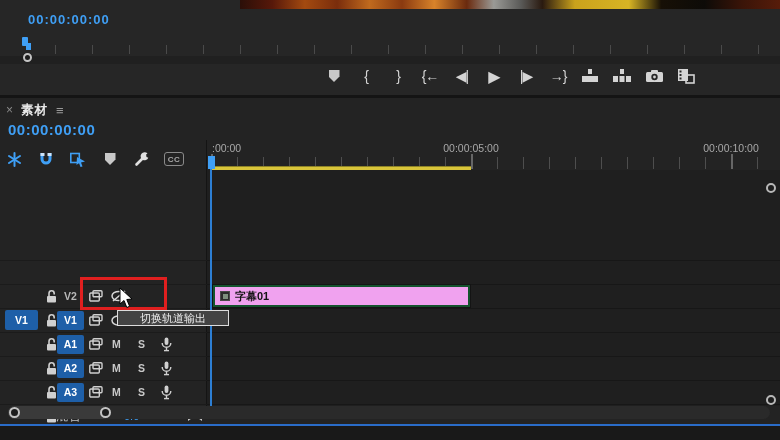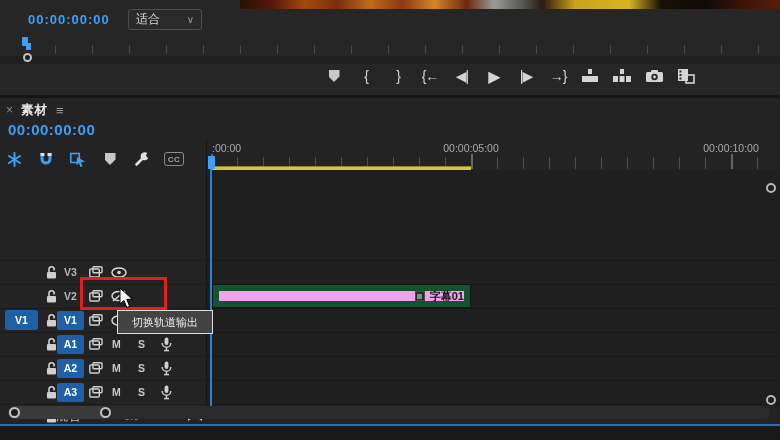--- a/index.html
+++ b/index.html
@@ -58,21 +58,21 @@
   .major-tick { position:absolute; top:14px; width:2px; height:15px; background:#666; }
   .work-area-bar { position:absolute; left:4px; top:26px; width:260px; height:4px; background:#d9c53a; border-top:1px solid #8f8427; }
   .playhead-head { position:absolute; left:1px; top:16px; width:7px; height:13px; background:#3f9ff5; }
   .playhead-line { position:absolute; left:3px; top:29px; width:2px; height:237px; background:#2d7fd4; }
   .row-line { position:absolute; left:0; width:573px; height:1px; background:#171717; }
 
   .clip { position:absolute; left:6px; width:257px; height:22px; background:#f0a2ef; display:flex; align-items:center; gap:5px; padding-left:5px; }
   .clip .fxbadge { width:10px; height:10px; background:#2b2b2b; border:1px solid #4a4a4a; display:flex; align-items:center; justify-content:center; }
   .clip .fxbadge i { display:block; width:5px; height:5px; background:#7d8f7d; }
   .clip .clip-name { color:#141414; font-size:11px; font-weight:bold; }
-  .clip.selected { border:6px solid #14532d; box-shadow:0 0 0 1px #141414;justify-content:flex-end; }
+  .clip.selected { border:2px solid #14532d; box-shadow:0 0 0 1px #141414; }
   .clip.plain { border-top:1px solid #b77cb6; }
 
   
   .hdr-col { position:absolute; left:0; top:42px; width:207px; height:266px; }
   .col-divider { position:absolute; left:206px; top:0; width:1px; height:266px; background:#141414; }
   .trow { position:absolute; left:0; width:207px; height:24px; display:flex; align-items:center; }
   .hdr-line { position:absolute; left:0; width:207px; height:1px; background:#1b1b1b; }
   .src-patch { position:absolute; left:5px; width:33px; height:20px; background:#1e5fa8; color:#fff; font-size:10.5px; font-weight:bold;
     display:flex; align-items:center; justify-content:center; border-radius:2px; }
   .lockbox { position:absolute; left:44px; width:14px; height:16px; display:flex; align-items:center; justify-content:center; }
@@ -86,22 +86,22 @@
   .micbox { position:absolute; left:158px; width:16px; height:16px; display:flex; align-items:center; justify-content:center; }
   .mix-label { position:absolute; left:56px; color:#c4c4c4; font-size:12px; letter-spacing:1px; }
   .mix-value { position:absolute; left:124px; color:#3f9ff5; font-size:11px; }
   .bowtie { position:absolute; left:188px; width:14px; height:10px; display:flex; align-items:center; }
   .bowtie .tr { width:0; height:0; border-top:5px solid transparent; border-bottom:5px solid transparent; }
   .bowtie .tr.r { border-left:7px solid #c8c8c8; }
   .bowtie .tr.l { border-right:7px solid #c8c8c8; }
 
   
   .red-box { position:absolute; left:80px; top:137px; width:87px; height:33px; border:3px solid #e01f1f; z-index:30; }
-  .tooltip { position:absolute; left:117px; top:170px; height:24px; background:#434343; border:1px solid #dcdcdc;
-    color:#ececec; font-size:11px; display:flex; align-items:center; padding:0 14px; white-space:nowrap; z-index:40; }
+  .tooltip { position:absolute; left:117px; top:170px; height:16px; background:#434343; border:1px solid #dcdcdc;
+    color:#ececec; font-size:11px; display:flex; align-items:center; padding:0 22px; white-space:nowrap; z-index:40; }
   .cursor { position:absolute; left:119px; top:148px; z-index:50; }
 
   
   .v-scroll-handle { position:absolute; width:10px; height:10px; border:2px solid #b8b8b8; border-radius:50%; background:#1d1d1d; right:4px; }
   .h-scroll { position:absolute; left:8px; top:308px; width:762px; height:13px; background:#2a2a2a; border-radius:7px; }
   .h-scroll .lit { position:absolute; left:0; top:0; width:102px; height:13px; background:#3a3a3a; border-radius:7px; }
   .h-handle { position:absolute; top:1px; width:11px; height:11px; border:2px solid #c4c4c4; border-radius:50%; background:#1d1d1d; }
 
   .bottom-blue { position:absolute; left:0; top:424px; width:780px; height:2px; background:#2a6cc8; }
   .bottom-strip { position:absolute; left:0; top:426px; width:780px; height:14px; background:#191919; }
@@ -111,24 +111,20 @@
 </head>
 <body>
 
 <div class="stage">
 
   <div class="monitor">
     <div class="video-sliver"></div>
 
     <div class="mon-timecode">00:00:00:00</div>
 
-    <div class="fit-select">
-      <span>适合</span>
-      <span class="chev">∨</span>
-    </div>
 
     <div class="mini-ruler">
       <div class="mini-ticks"></div>
       <div class="mini-playhead">
         <div class="flag"></div>
           <div class="stem"></div>
       </div>
     </div>
     <div class="mini-scrolltrack"></div>
     <div class="mini-scroll-handle"></div>
@@ -262,41 +258,20 @@
       <div class="col-divider"></div>
       <div class="hdr-line" style="top:120px"></div>
       <div class="hdr-line" style="top:144px"></div>
       <div class="hdr-line" style="top:168px"></div>
       <div class="hdr-line" style="top:192px"></div>
       <div class="hdr-line" style="top:216px"></div>
       <div class="hdr-line" style="top:240px"></div>
       <div class="hdr-line" style="top:264px"></div>
       <div class="hdr-line" style="top:288px"></div>
 
-      <div class="trow" style="top:120px">
-        <span class="lockbox">
-          <svg width="11" height="13" viewBox="0 0 11 13">
-              <rect x="1" y="6" width="9" height="6.5" rx="1" fill="#d0d0d0"></rect>
-              <path d="M3,6 V3.4 a2.6,2.6 0 0 1 5.2,0 V4.6" fill="none" stroke="#d0d0d0" stroke-width="1.6"></path>
-            </svg>
-        </span>
-        <span class="trackbtn">V3</span>
-        <span class="syncbox">
-          <svg width="14" height="12" viewBox="0 0 14 12">
-              <rect x="0.8" y="3" width="9.5" height="8" rx="1" fill="none" stroke="#d0d0d0" stroke-width="1.4"></rect>
-              <rect x="4" y="0.8" width="9" height="6" rx="1" fill="none" stroke="#d0d0d0" stroke-width="1.4"></rect>
-            </svg>
-        </span>
-        <span class="eyebox">
-          <svg width="16" height="11" viewBox="0 0 16 11">
-              <ellipse cx="8" cy="5.5" rx="7" ry="4.6" fill="none" stroke="#d8d8d8" stroke-width="1.5"></ellipse>
-              <circle cx="8" cy="5.5" r="1.8" fill="#d8d8d8"></circle>
-            </svg>
-        </span>
-      </div>
 
       <div class="trow" style="top:144px">
         <span class="lockbox">
           <svg width="11" height="13" viewBox="0 0 11 13">
               <rect x="1" y="6" width="9" height="6.5" rx="1" fill="#d0d0d0"></rect>
               <path d="M3,6 V3.4 a2.6,2.6 0 0 1 5.2,0 V4.6" fill="none" stroke="#d0d0d0" stroke-width="1.6"></path>
             </svg>
         </span>
         <span class="trackbtn">V2</span>
         <span class="syncbox">

